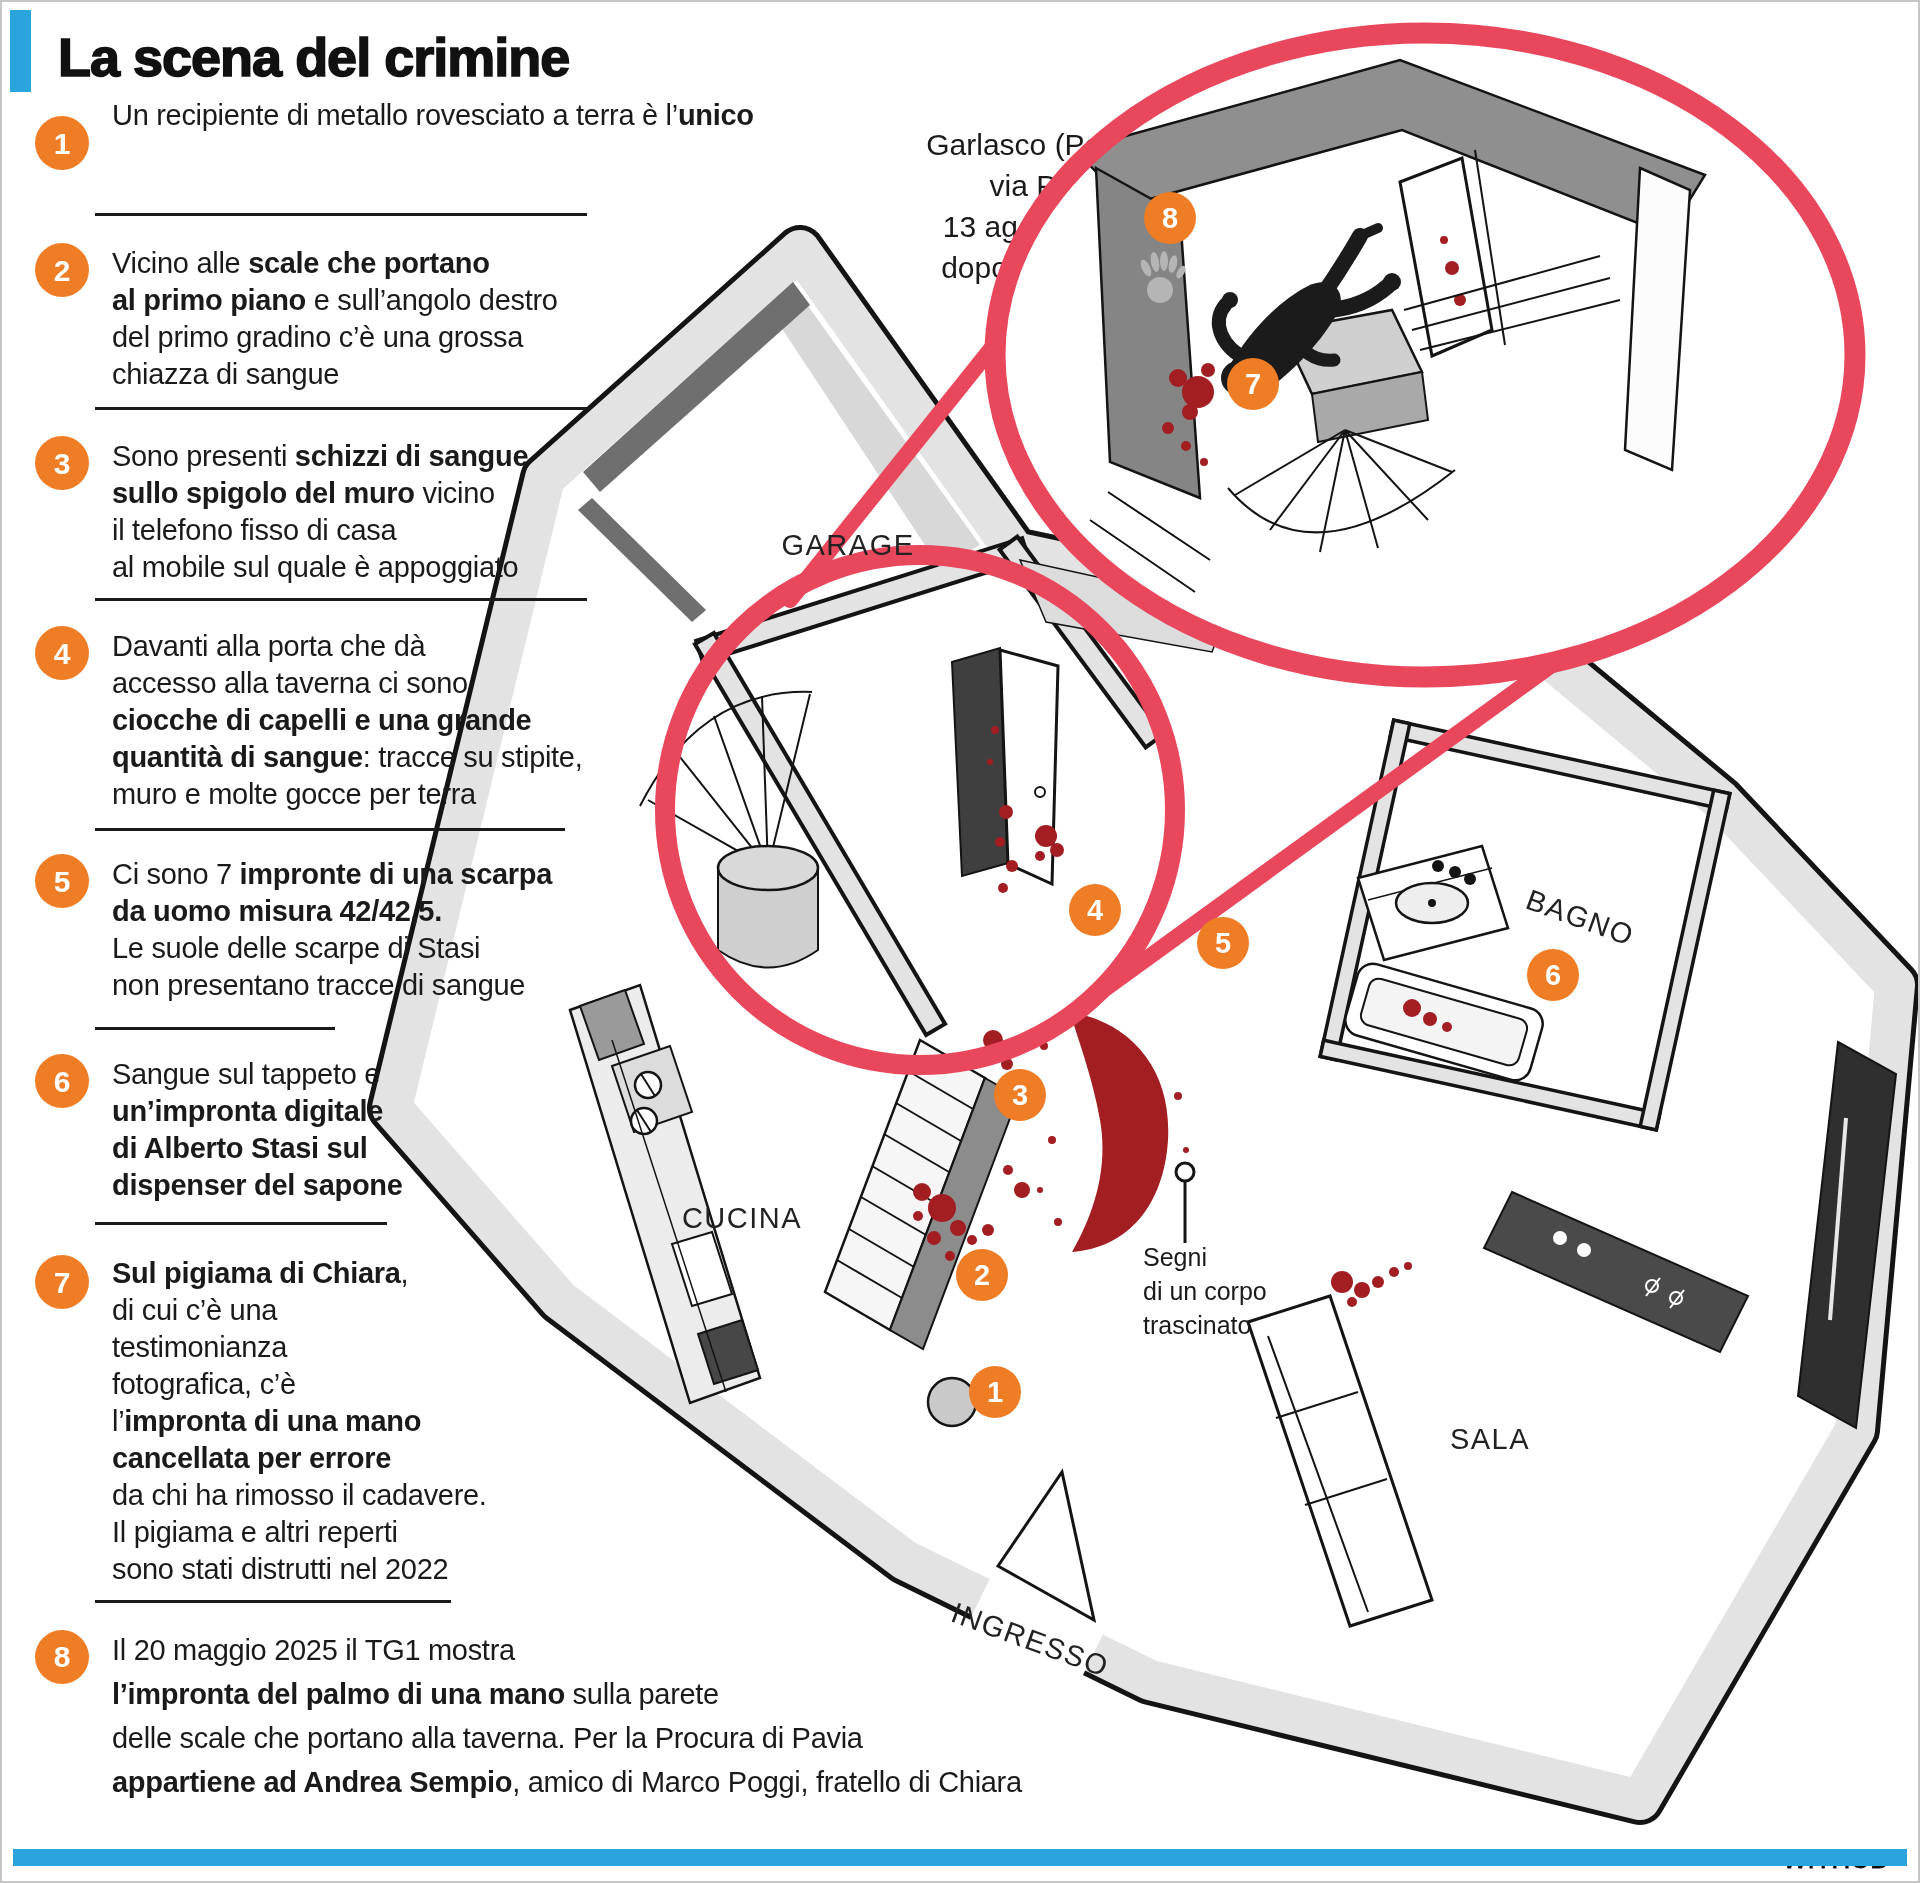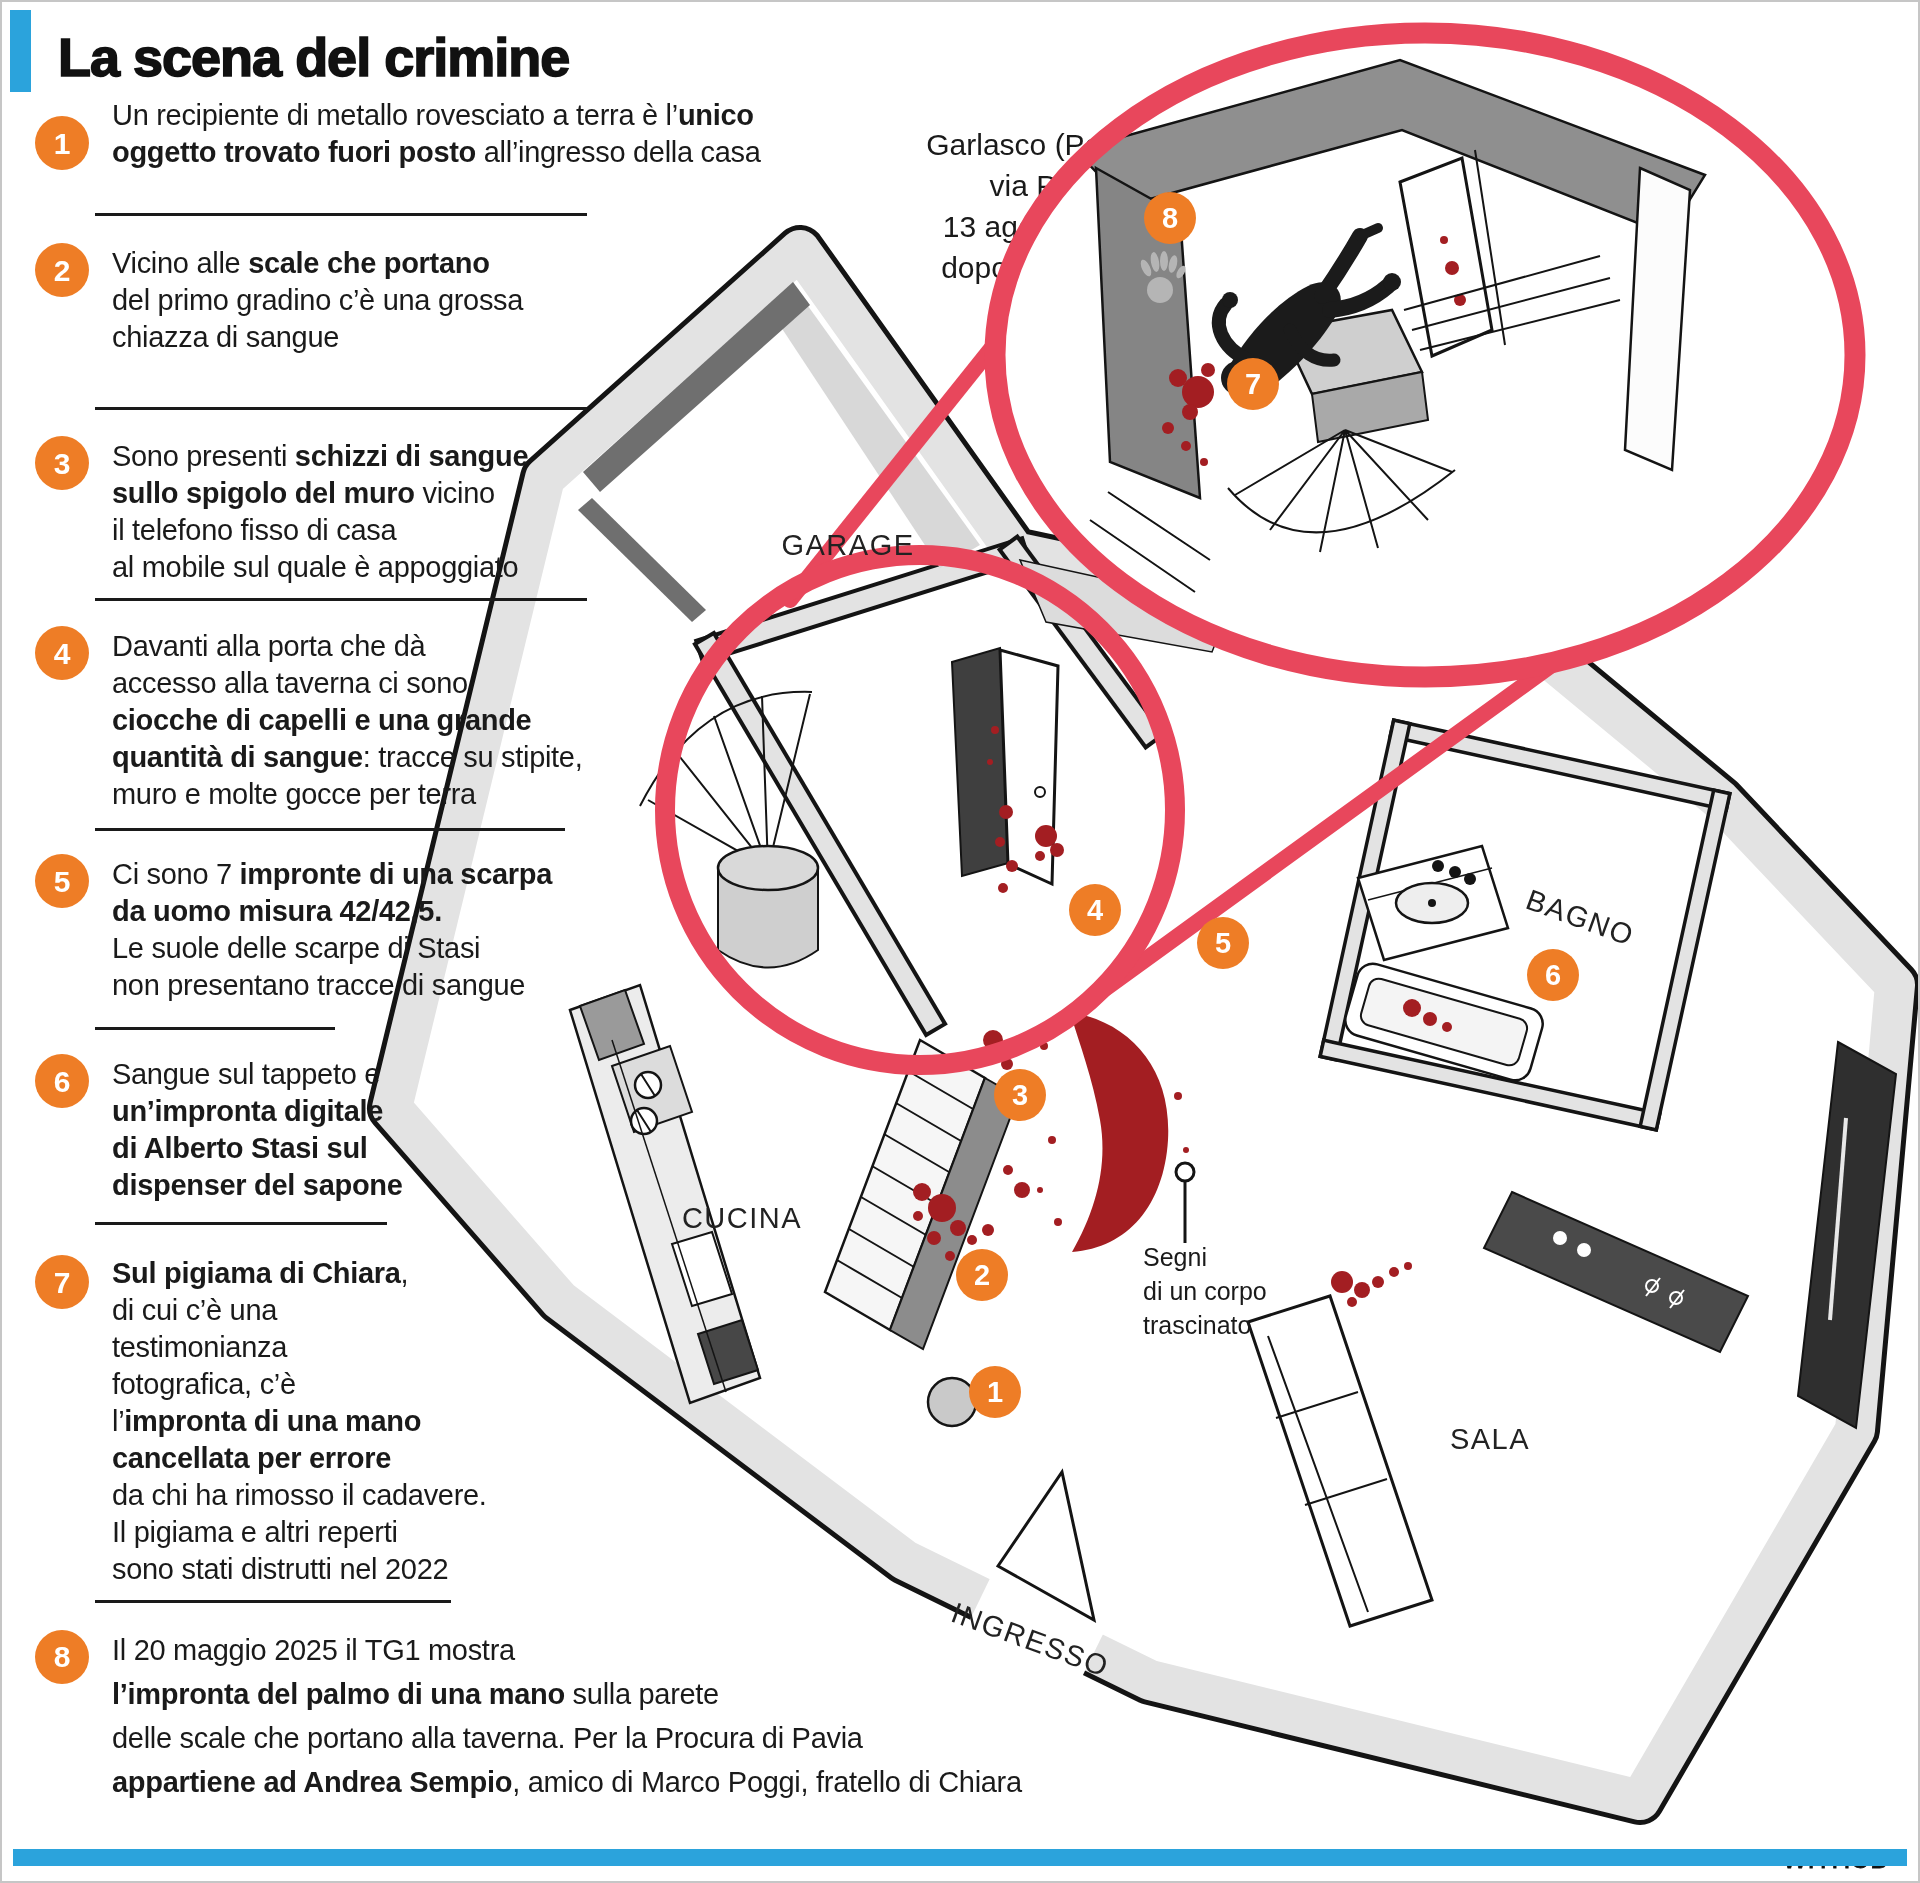--- a/index.html
+++ b/index.html
@@ -276,29 +276,29 @@
     <div>Garlasco (Pavia),</div>
     <div>via Pascoli 8</div>
     <div>13 agosto 2007,</div>
     <div>dopo le ore 9:12</div>
   </div>
 
   <div class="note" style="top:97px">
     <div class="badge" style="top:19px">1</div>
     <div>
         <div class="ln"><span>Un recipiente di metallo rovesciato a terra è l’</span><span class="b">unico</span></div>
-        <div class="ln"><span class="b">oggetto trovato fuori posto</span><span> all’ingresso della casa</span></div>
       </div>
   </div>
   <div class="sep" style="top:213px;width:492px"></div>
 
   <div class="note" style="top:245px">
     <div class="badge">2</div>
     <div>
         <div class="ln"><span>Vicino alle </span><span class="b">scale che portano</span></div>
+        <div class="ln"><span class="b">al primo piano</span><span> e sull’angolo destro</span></div>
         <div class="ln"><span>del primo gradino c’è una grossa</span></div>
         <div class="ln"><span>chiazza di sangue</span></div>
       </div>
   </div>
   <div class="sep" style="top:407px;width:492px"></div>
 
   <div class="note" style="top:438px">
     <div class="badge">3</div>
     <div>
         <div class="ln"><span>Sono presenti </span><span class="b">schizzi di sangue</span></div>

